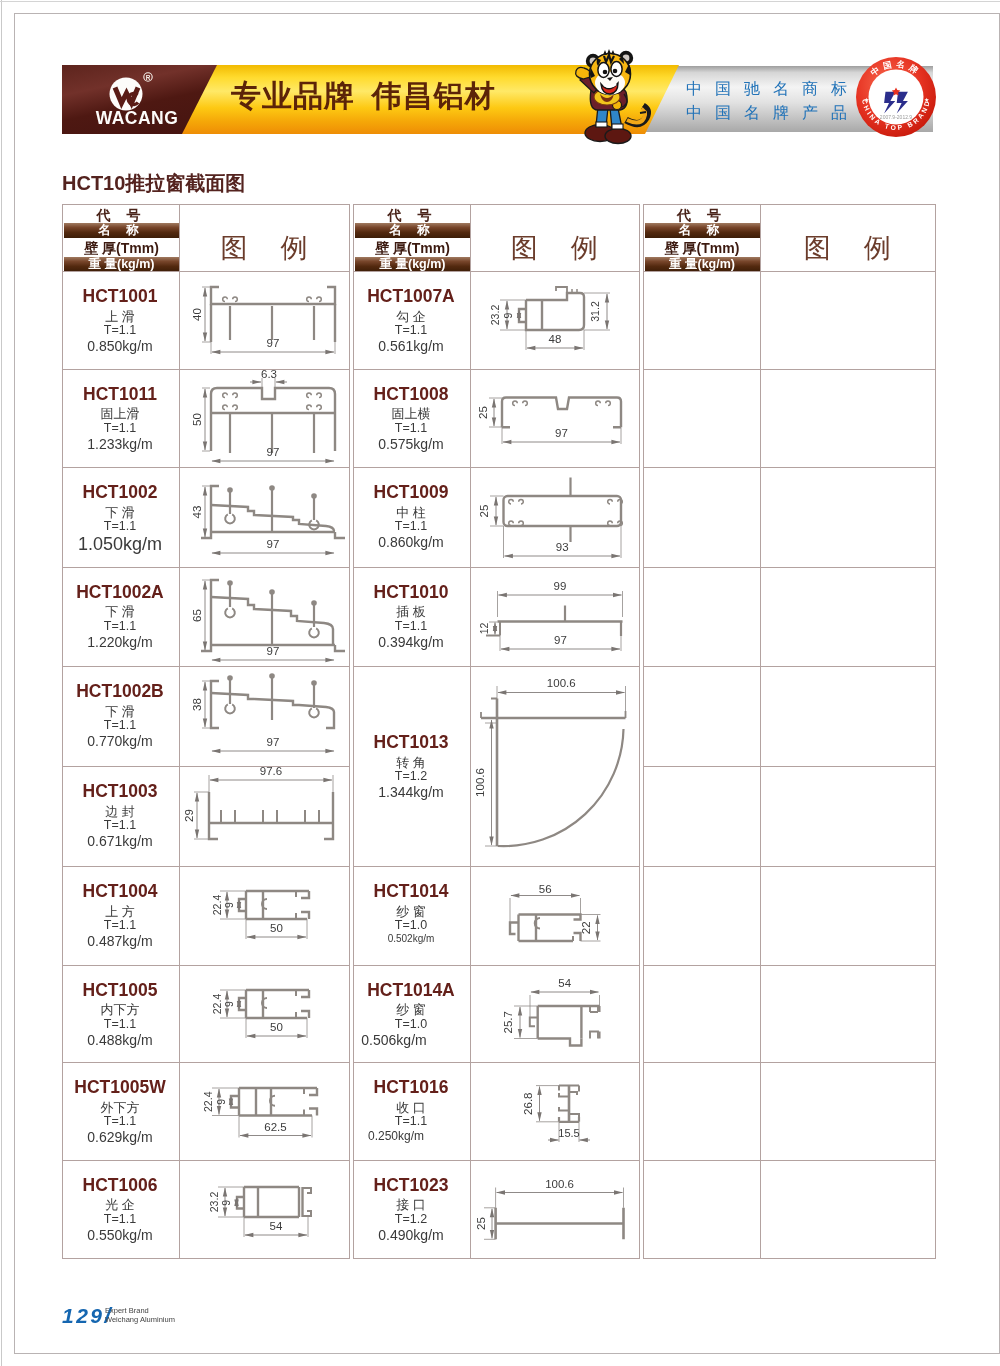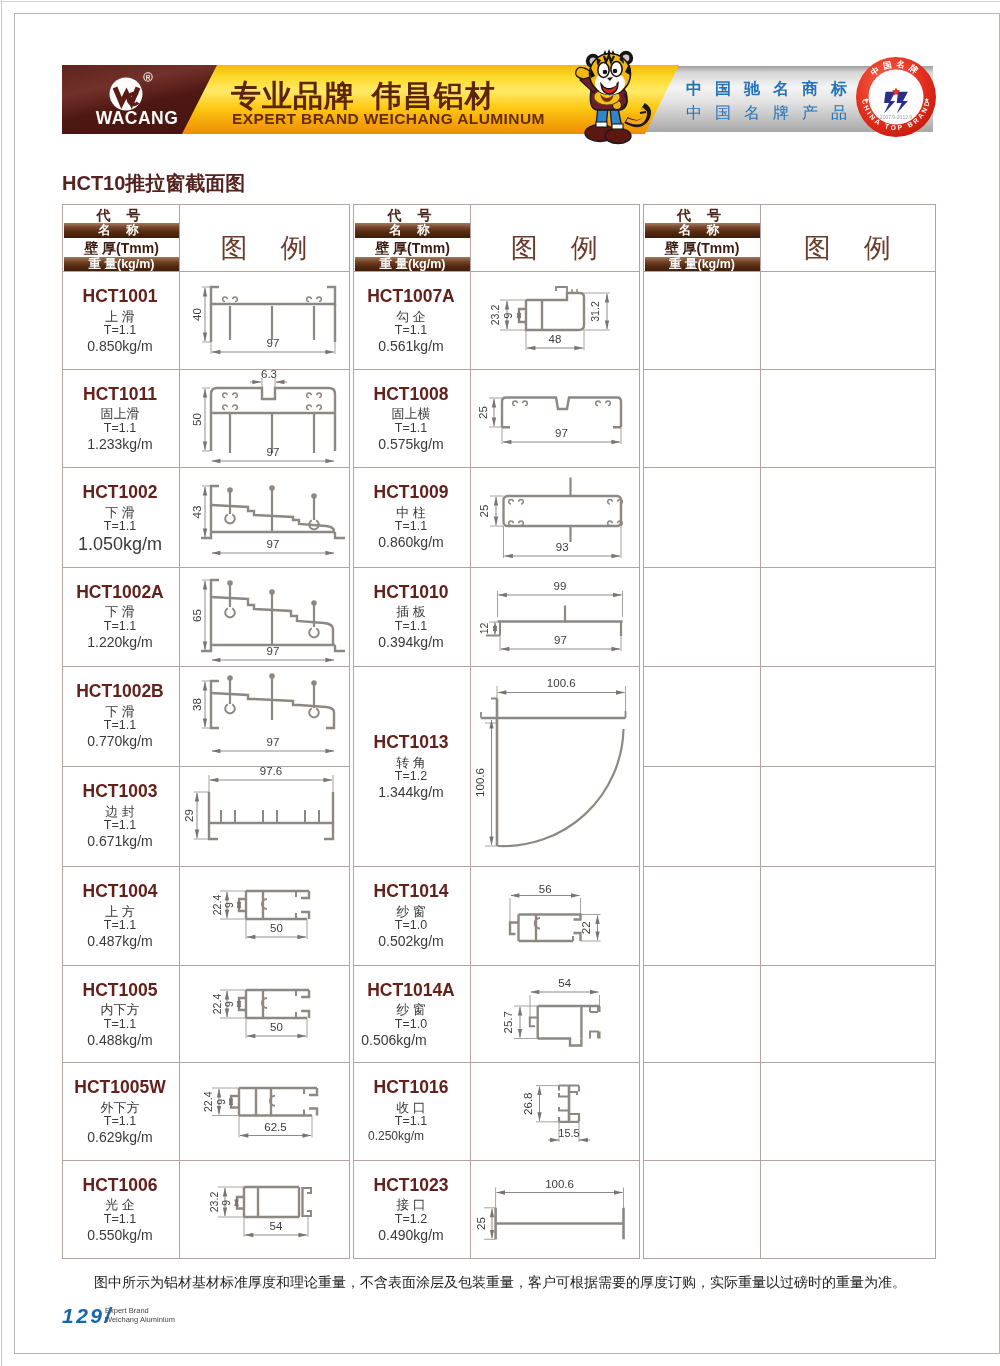--- a/index.html
+++ b/index.html
@@ -20,21 +20,20 @@
 
 <svg class="abs" style="left:80px;top:60px;overflow:visible" width="130" height="80" viewBox="0 0 130 80">
 <circle cx="46" cy="34" r="16.5" fill="#fdfcfa"></circle>
 <path d="M35,27.5 L41.5,43 L46.5,33 L51.5,43 L58,27.5" fill="none" stroke="#5a1c16" stroke-width="5" stroke-linejoin="miter"></path>
 <path d="M57.5,35 a5.5,5.5 0 1 0 0.5,7.5" fill="none" stroke="#5a1c16" stroke-width="3.4"></path>
 <circle cx="68" cy="17" r="4.2" fill="none" stroke="#f5efe9" stroke-width="1.1"></circle>
 <text x="68" y="19.6" font-size="6.4" fill="#f5efe9" text-anchor="middle" font-weight="bold">R</text>
 <text x="57" y="63.5" font-size="17.5px" fill="#fdfcfa" text-anchor="middle" font-weight="bold" letter-spacing="0.5">WACANG</text>
 </svg>
 <div class="abs" style="left:231px;top:76px;font-size:30px;font-weight:bold;color:#5c2408;letter-spacing:1px">专业品牌<span style="letter-spacing:0">&nbsp;&nbsp;</span>伟昌铝材</div>
-<div class="abs" style="left:232px;top:110px;font-size:15.5px;font-weight:bold;color:#652a06;letter-spacing:0.4px">EXPERT BRAND WEICHANG ALUMINUM</div>
 
 <svg class="abs" style="left:560px;top:48px;overflow:visible" width="105" height="98" viewBox="0 0 105 98">
 <path d="M66,72 Q80,80 86,70 Q90,62 83,58" fill="none" stroke="#1a1a1a" stroke-width="7"></path>
 <path d="M67,72 Q80,78 84,70 Q87,64 82,60" fill="none" stroke="#f2a818" stroke-width="4"></path>
 <path d="M83,58 l4,4 M86,64 l-6,1" stroke="#1a1a1a" stroke-width="2.2"></path>
 <ellipse cx="40" cy="85" rx="15" ry="8.5" fill="#5d1711" stroke="#1a1a1a" stroke-width="1.4"></ellipse>
 <ellipse cx="58" cy="88" rx="13" ry="7.5" fill="#5d1711" stroke="#1a1a1a" stroke-width="1.4"></ellipse>
 <path d="M38,58 L36,78 L46,78 L48,60 Z" fill="#2f86c8" stroke="#1a1a1a" stroke-width="1.3"></path>
 <path d="M50,60 L52,80 L62,80 L58,60 Z" fill="#2f86c8" stroke="#1a1a1a" stroke-width="1.3"></path>
 <rect x="36" y="74" width="11" height="5" fill="#fff" stroke="#1a1a1a" stroke-width="1.1"></rect>
@@ -57,21 +56,21 @@
 <path d="M44,8 l2,6 l3,-7 l2,7 l3,-6" fill="none" stroke="#141414" stroke-width="2.2"></path>
 <ellipse cx="50" cy="35" rx="15" ry="11.5" fill="#fdfcf8"></ellipse>
 <ellipse cx="43.5" cy="22" rx="5.6" ry="7.4" fill="#fff" stroke="#141414" stroke-width="1.5"></ellipse>
 <ellipse cx="56.5" cy="21" rx="5.6" ry="7.4" fill="#fff" stroke="#141414" stroke-width="1.5"></ellipse>
 <circle cx="45" cy="24" r="2.3" fill="#141414"></circle>
       <circle cx="55" cy="23" r="2.3" fill="#141414"></circle>
 <path d="M47,30 l6,-1 l-3,4 Z" fill="#141414"></path>
 <path d="M41,36 q8,10 17,-1 q0,10 -8,11 q-8,0 -9,-10 Z" fill="#d8281e" stroke="#141414" stroke-width="1.4"></path>
 <path d="M44,37 q6,4 12,-1" fill="none" stroke="#fff" stroke-width="2.4"></path>
 </svg>
-<div class="abs" style="left:686px;top:79px;font-size:16px;color:#2273b8;letter-spacing:13px;font-weight:bold">中国驰名商标</div>
+<div class="abs" style="left:686px;top:79px;font-size:16px;color:#2273b8;letter-spacing:13px;font-weight:normal">中国驰名商标</div>
 <div class="abs" style="left:686px;top:103px;font-size:16px;color:#2273b8;letter-spacing:13px;font-weight:normal">中国名牌产品</div>
 
 <svg class="abs" style="left:855px;top:56px;overflow:visible" width="84" height="84" viewBox="0 0 84 84">
 <defs>
         <radialGradient id="bg1" cx="0.4" cy="0.35" r="0.75">
           <stop offset="0" stop-color="#f96a50"></stop>
           <stop offset="0.55" stop-color="#e63322"></stop>
           <stop offset="1" stop-color="#c21507"></stop>
         </radialGradient>
         <path id="arcT" d="M10,42 A31,31 0 0 1 72,42"></path>
@@ -223,21 +222,21 @@
 <div class="nm" style="left:353px;top:633.5px;font-size:14px">0.394kg/m</div>
 
 <div class="code" style="left:353px;top:732px">HCT1013</div>
 <div class="nm" style="left:353px;top:753.5px">转 角</div>
 <div class="nm" style="left:353px;top:769px;font-size:12.5px">T=1.2</div>
 <div class="nm" style="left:353px;top:784px;font-size:14px">1.344kg/m</div>
 
 <div class="code" style="left:353px;top:881px">HCT1014</div>
 <div class="nm" style="left:353px;top:902.5px">纱 窗</div>
 <div class="nm" style="left:353px;top:918px;font-size:12.5px">T=1.0</div>
-<div class="nm" style="left:353px;top:933px;font-size:14px">0.502kg/m</div>
+<div class="nm" style="left:353px;top:933px;font-size:10px">0.502kg/m</div>
 
 <div class="code" style="left:353px;top:979.5px">HCT1014A</div>
 <div class="nm" style="left:353px;top:1001.0px">纱 窗</div>
 <div class="nm" style="left:353px;top:1016.5px;font-size:12.5px">T=1.0</div>
 <div class="nm" style="left:336px;top:1031.5px;font-size:14px">0.506kg/m</div>
 
 <div class="code" style="left:353px;top:1077px">HCT1016</div>
 <div class="nm" style="left:353px;top:1098.5px">收 口</div>
 <div class="nm" style="left:353px;top:1114px;font-size:12.5px">T=1.1</div>
 <div class="nm" style="left:338px;top:1129px;font-size:12px">0.250kg/m</div>
@@ -610,15 +609,14 @@
       <line x1="154.5" y1="47.8" x2="154.5" y2="27.5" stroke="#8f8a88" stroke-width="0.8"></line>
 <line x1="27.6" y1="32.5" x2="153.5" y2="32.5" stroke="#8f8a88" stroke-width="1" marker-start="url(#aS)" marker-end="url(#aE)"></line>
       <text x="90.55" y="28" font-size="11.5" fill="#3c3c3c" text-anchor="middle">100.6</text>
 <path d="M26.6,63.5 H154.5" fill="none" stroke="#8e8883" stroke-width="2.4"></path>
 <path d="M26.6,47.8 V79.3 M154.5,47.8 V79.3" fill="none" stroke="#8e8883" stroke-width="2.6"></path>
 <line x1="26.6" y1="47.8" x2="15" y2="47.8" stroke="#8f8a88" stroke-width="0.8"></line>
       <line x1="26.6" y1="79.3" x2="15" y2="79.3" stroke="#8f8a88" stroke-width="0.8"></line>
 <line x1="23" y1="48.8" x2="23" y2="78.3" stroke="#8f8a88" stroke-width="1" marker-start="url(#aS)" marker-end="url(#aE)"></line>
       <text x="16" y="63.55" font-size="11.5" fill="#3c3c3c" text-anchor="middle" transform="rotate(-90 16 63.55)">25</text>
 </svg>
-<div class="abs" style="left:0;top:1274px;width:1000px;text-align:center;font-size:14px;color:#1c1c1c">图中所示为铝材基材标准厚度和理论重量，不含表面涂层及包装重量，客户可根据需要的厚度订购，实际重量以过磅时的重量为准。</div>
 <div class="abs" style="left:62px;top:1303px;font-size:21px;font-weight:bold;font-style:italic;color:#1566b0;letter-spacing:2.5px">129<span style="font-size:22px">/</span></div>
 <div class="abs" style="left:105px;top:1307px;font-size:7.5px;color:#444;line-height:8.5px">Expert Brand<br>Weichang Aluminium</div>
 </div>
 </body></html>

